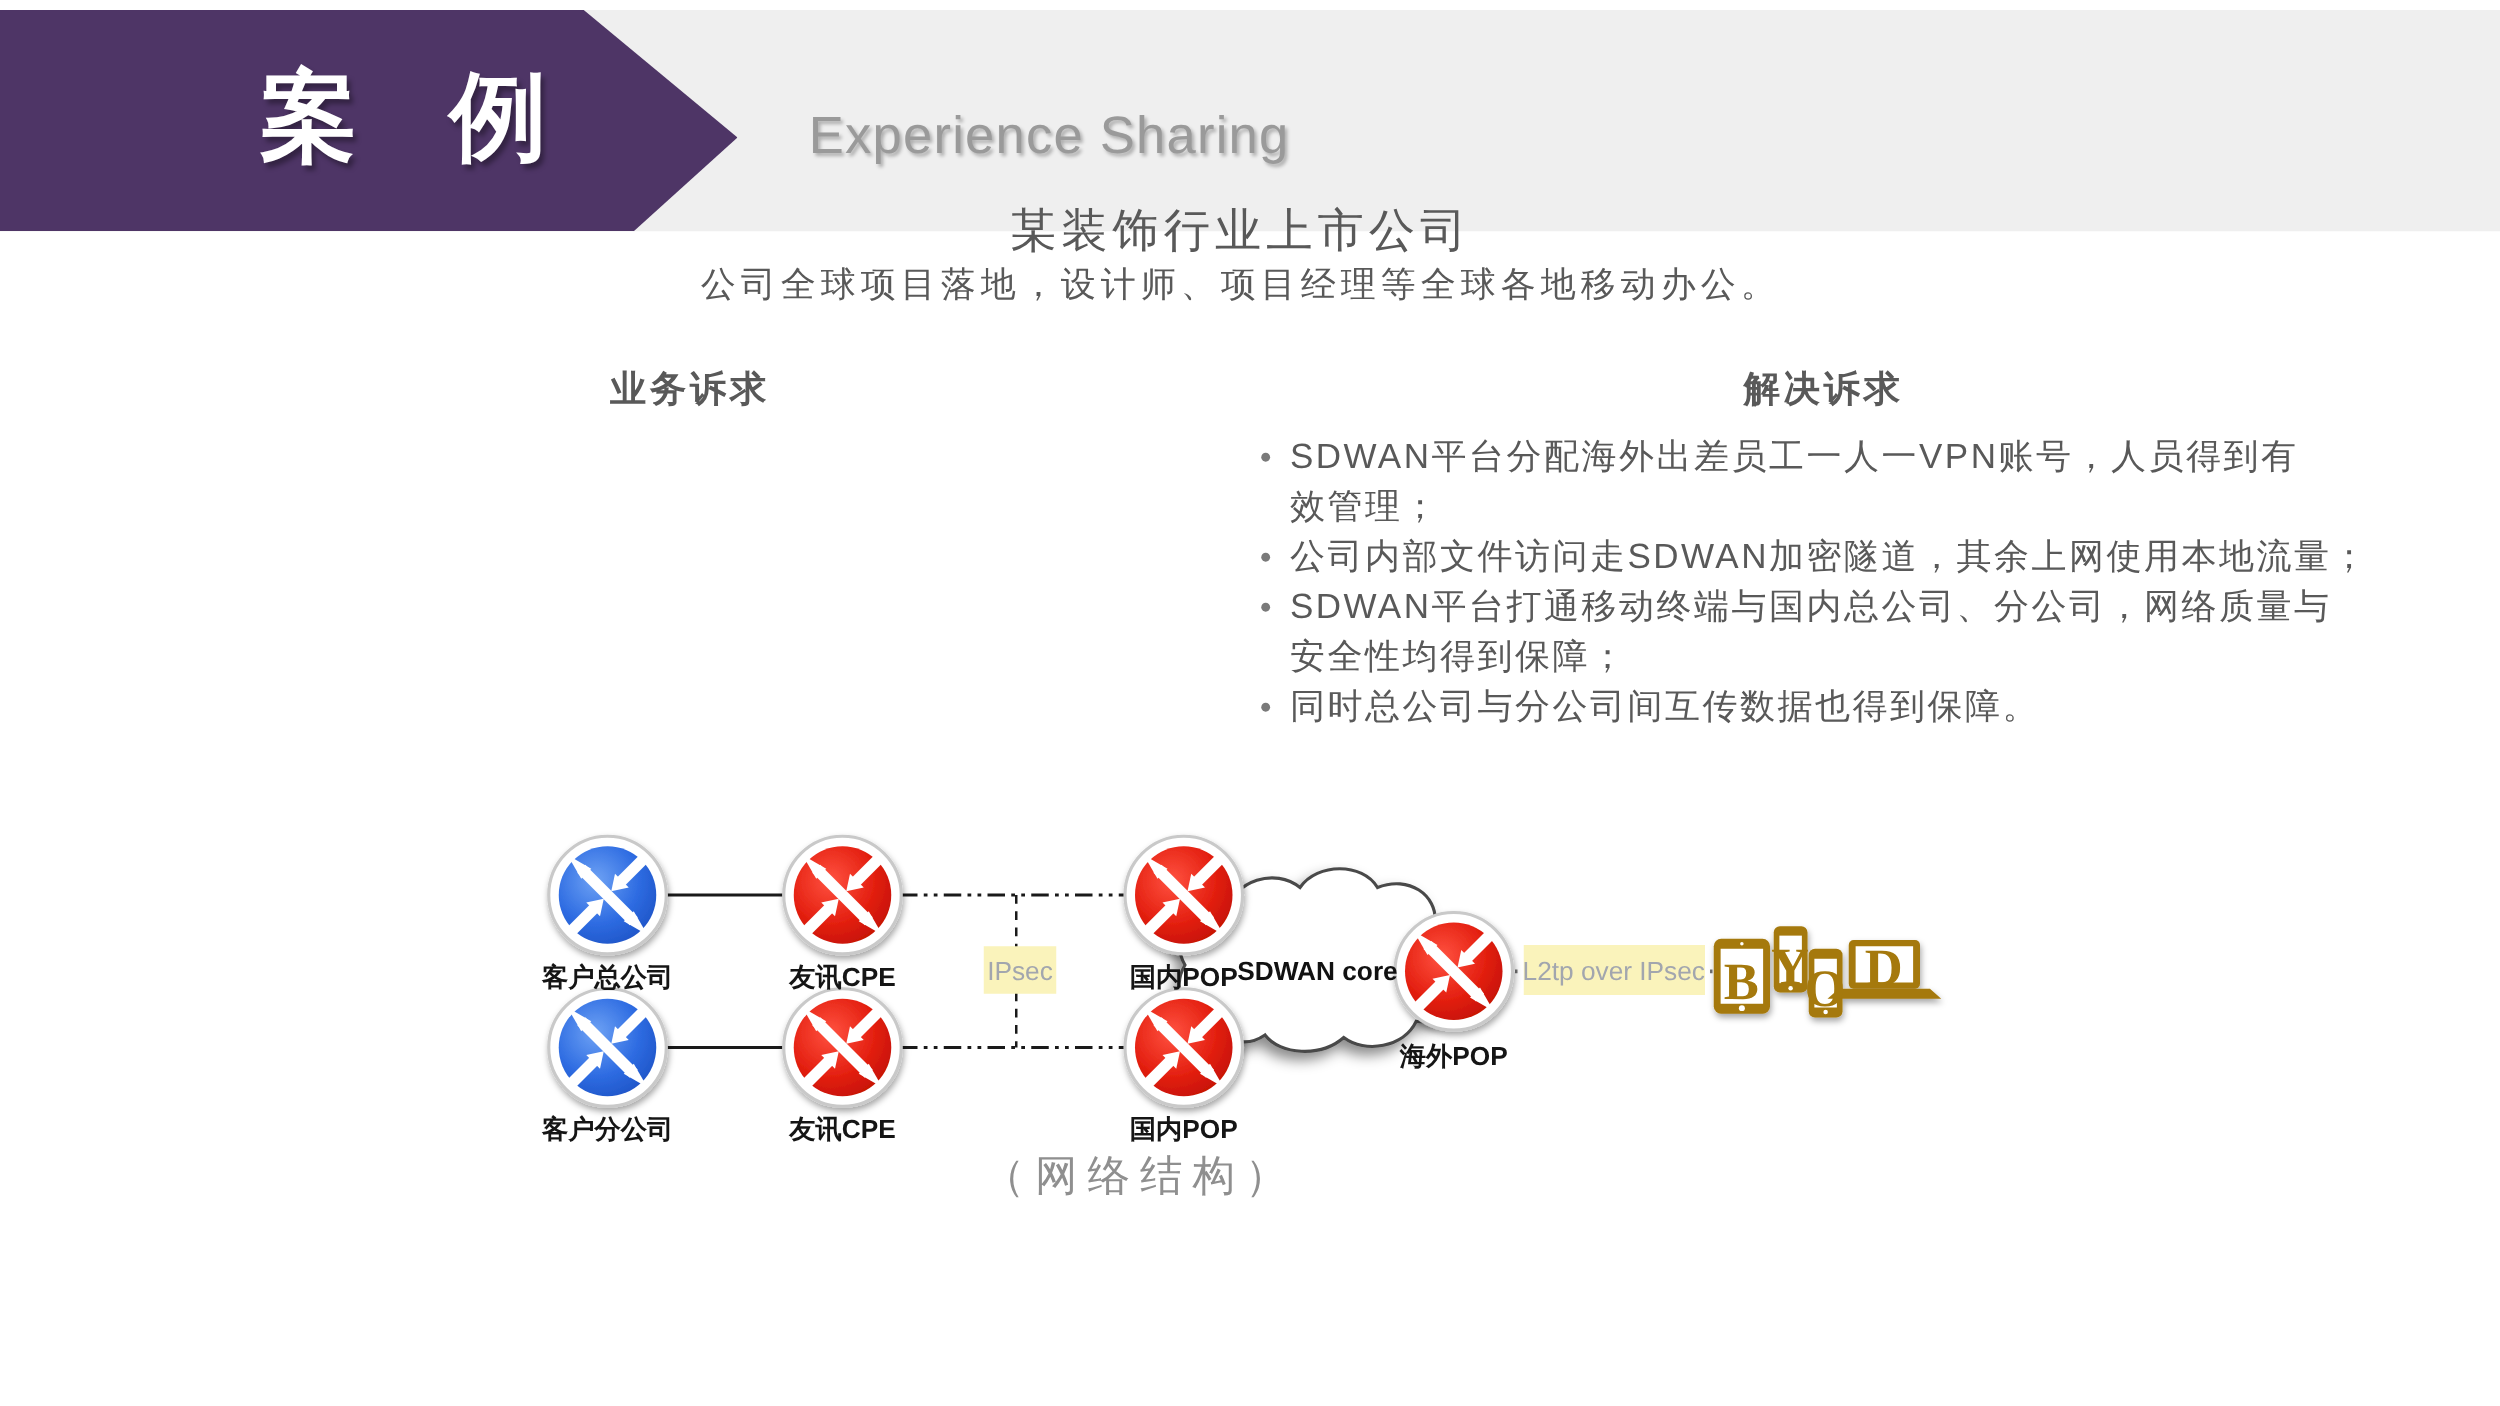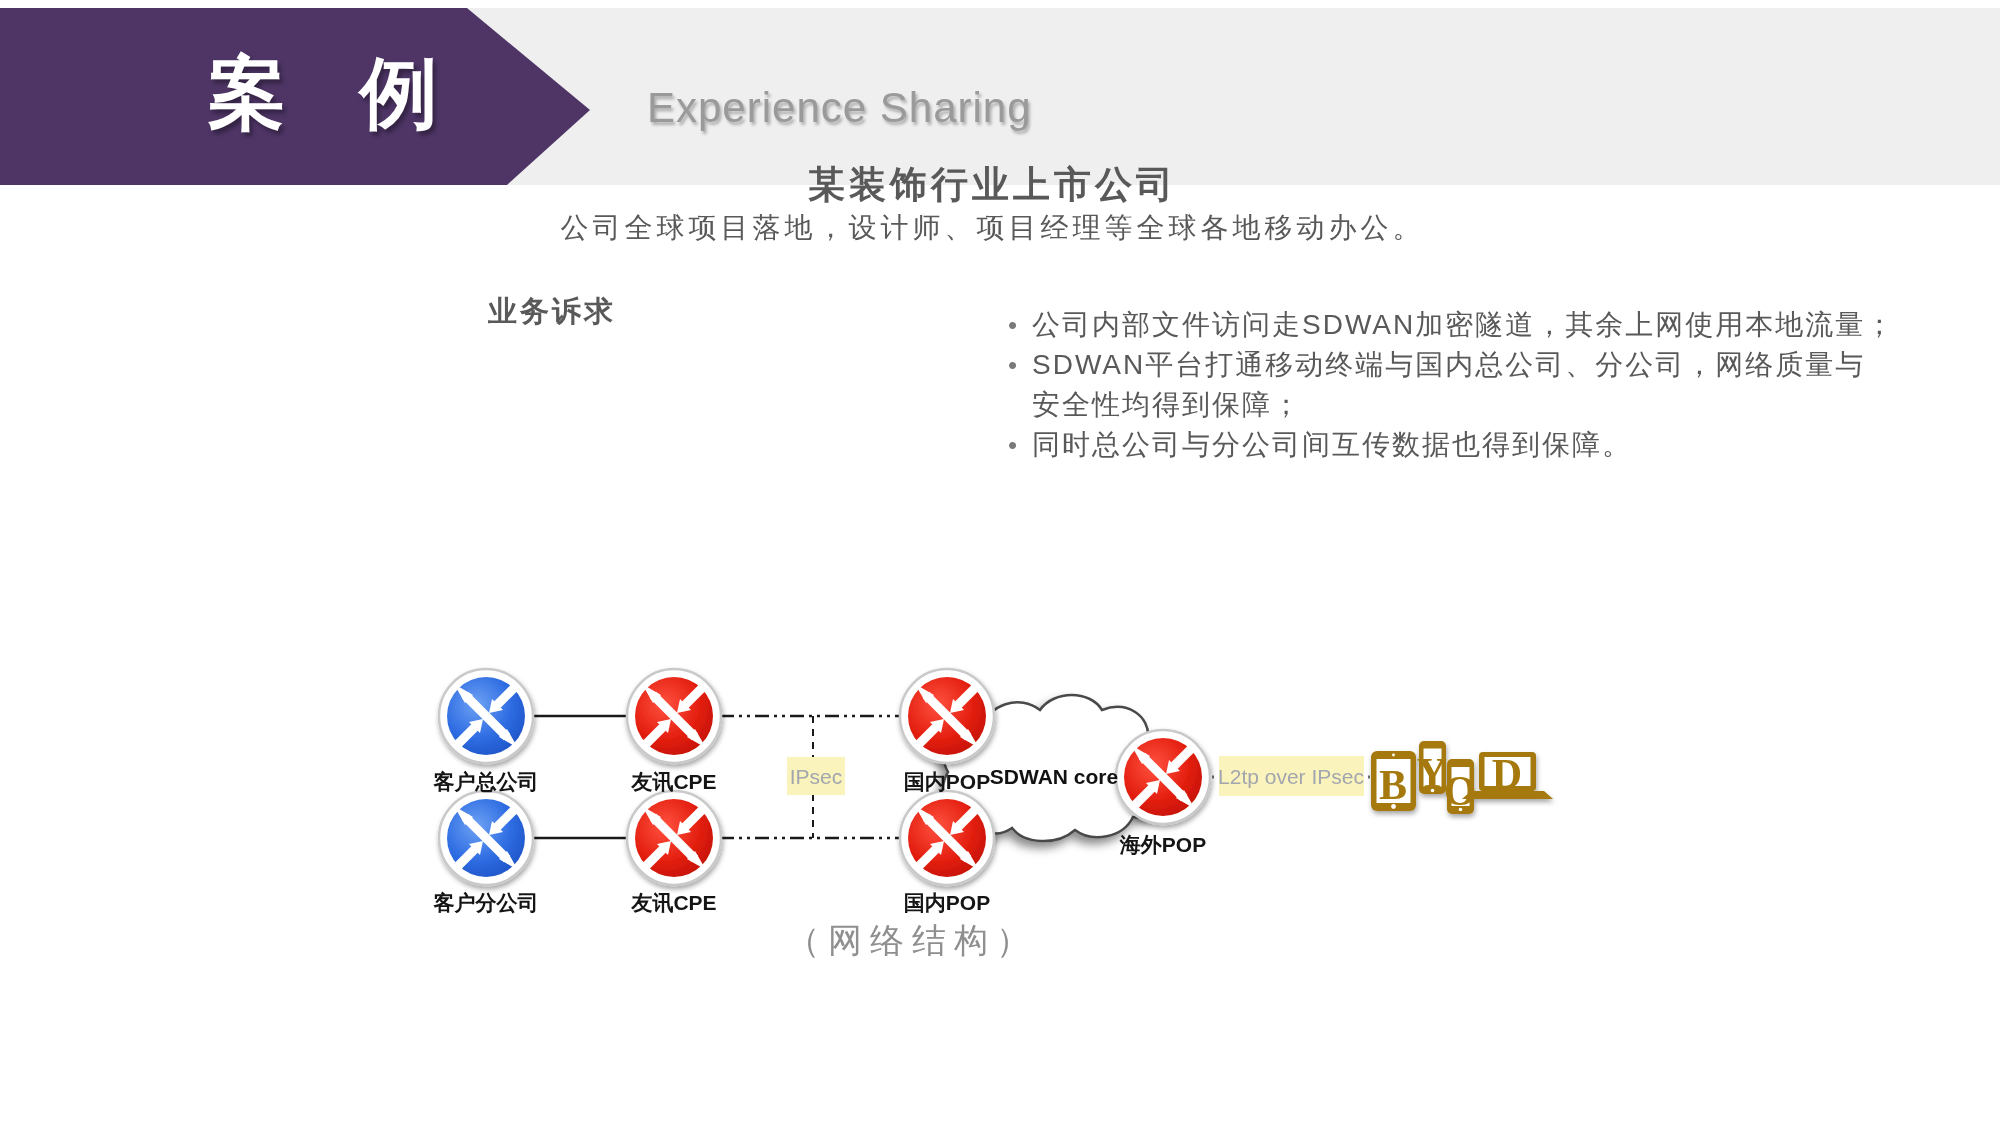--- a/index.html
+++ b/index.html
@@ -18,21 +18,21 @@
     position:absolute;left:208px;top:42px;color:#ffffff;font-size:78px;font-weight:bold;
     letter-spacing:26px;line-height:86px;white-space:nowrap;
     text-shadow:3px 4px 4px rgba(0,0,0,0.35);
   }
   .subtitle-en{
     position:absolute;left:647px;top:84px;color:#9a9a9a;font-size:42px;letter-spacing:1px;
     text-shadow:2px 3px 3px rgba(0,0,0,0.28);white-space:nowrap;
   }
   .header-block{position:absolute;left:0;top:0;width:1985px;text-align:center;}
   .main-title{
-    position:absolute;left:0;right:0;top:160px;color:#595959;font-size:37px;font-weight:bold;
+    position:absolute;left:0;right:0;top:160px;color:#595959;font-size:37px;font-weight:normal;
     letter-spacing:4px;
   }
   .sub-title{
     position:absolute;left:0;right:0;top:209px;color:#595959;font-size:28px;letter-spacing:4px;
   }
   
   .col{position:absolute;color:#595959;}
   .col-left{left:124px;top:292px;width:856px;}
   .col-right{left:1008px;top:292px;width:960px;}
   .col h3{
@@ -71,21 +71,24 @@
   <div class="header-block">
     <div class="main-title">某装饰行业上市公司</div>
     <div class="sub-title">公司全球项目落地，设计师、项目经理等全球各地移动办公。</div>
   </div>
 
   <div class="col col-left">
     <h3>业务诉求</h3>
   </div>
 
   <div class="col col-right">
+    <h3>解决诉求</h3>
     <ul>
+      <li>SDWAN平台分配海外出差员工一人一VPN账号，人员得到有
+效管理；</li>
       <li>公司内部文件访问走SDWAN加密隧道，其余上网使用本地流量；</li>
       <li>SDWAN平台打通移动终端与国内总公司、分公司，网络质量与
 安全性均得到保障；</li>
       <li>同时总公司与分公司间互传数据也得到保障。</li>
     </ul>
   </div>
 
   <svg class="diagram" viewBox="0 0 2000 1125">
     <defs>
       <radialGradient id="gradR" cx="0.38" cy="0.35" r="0.8">

